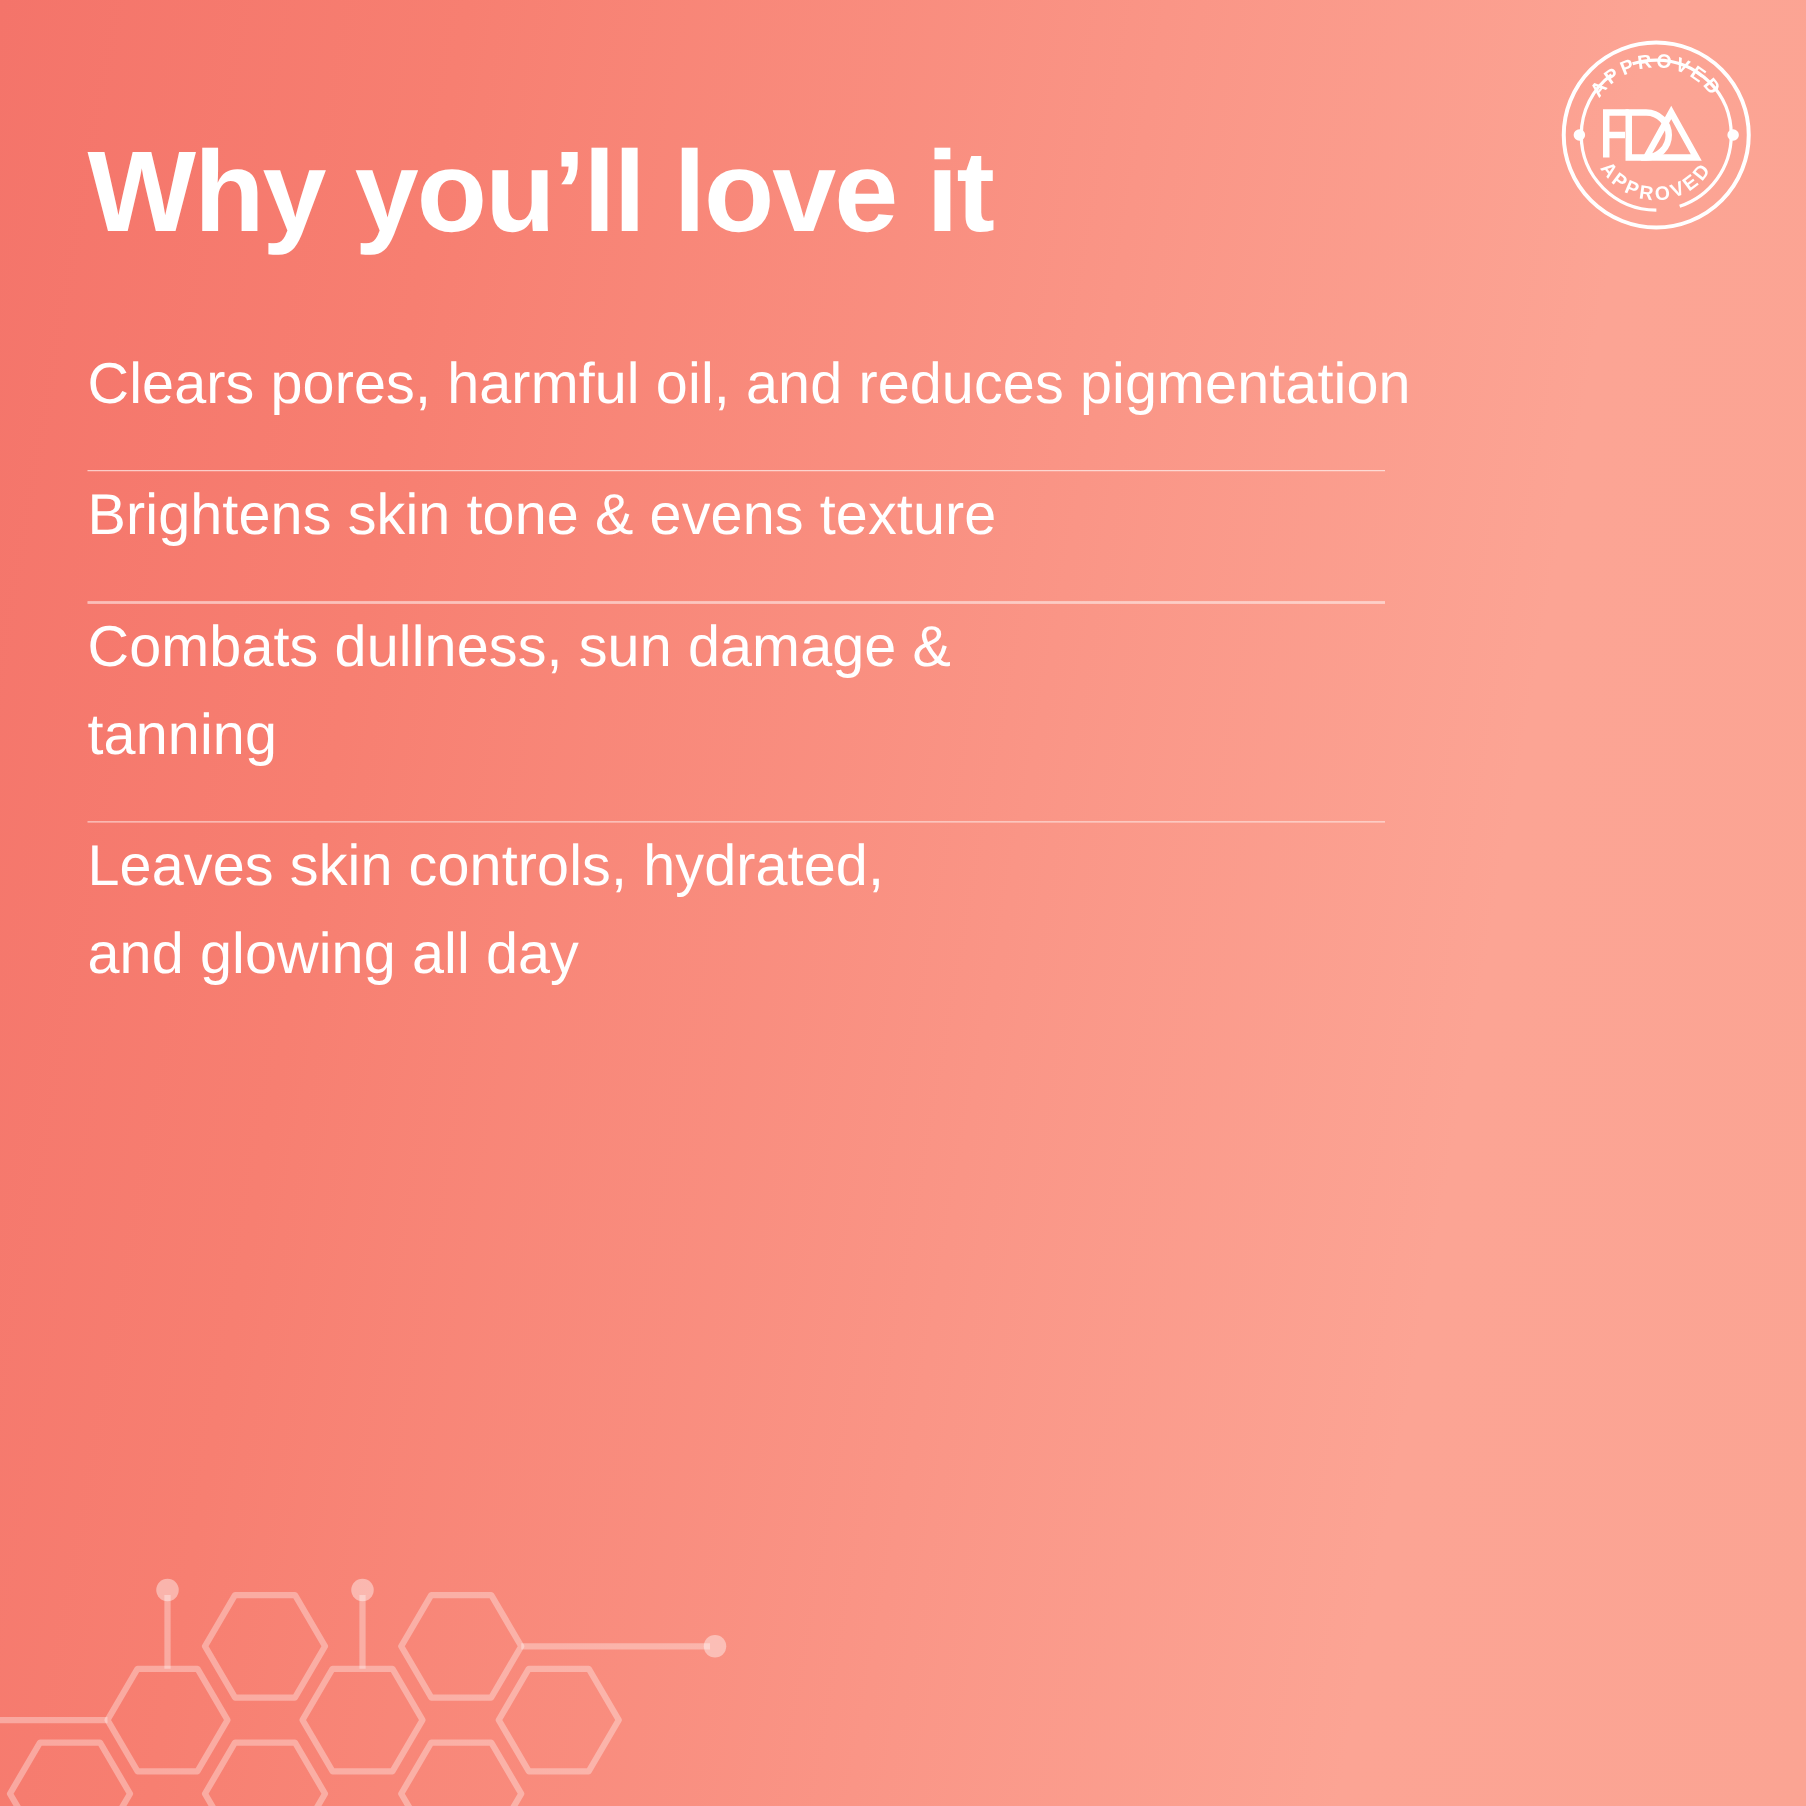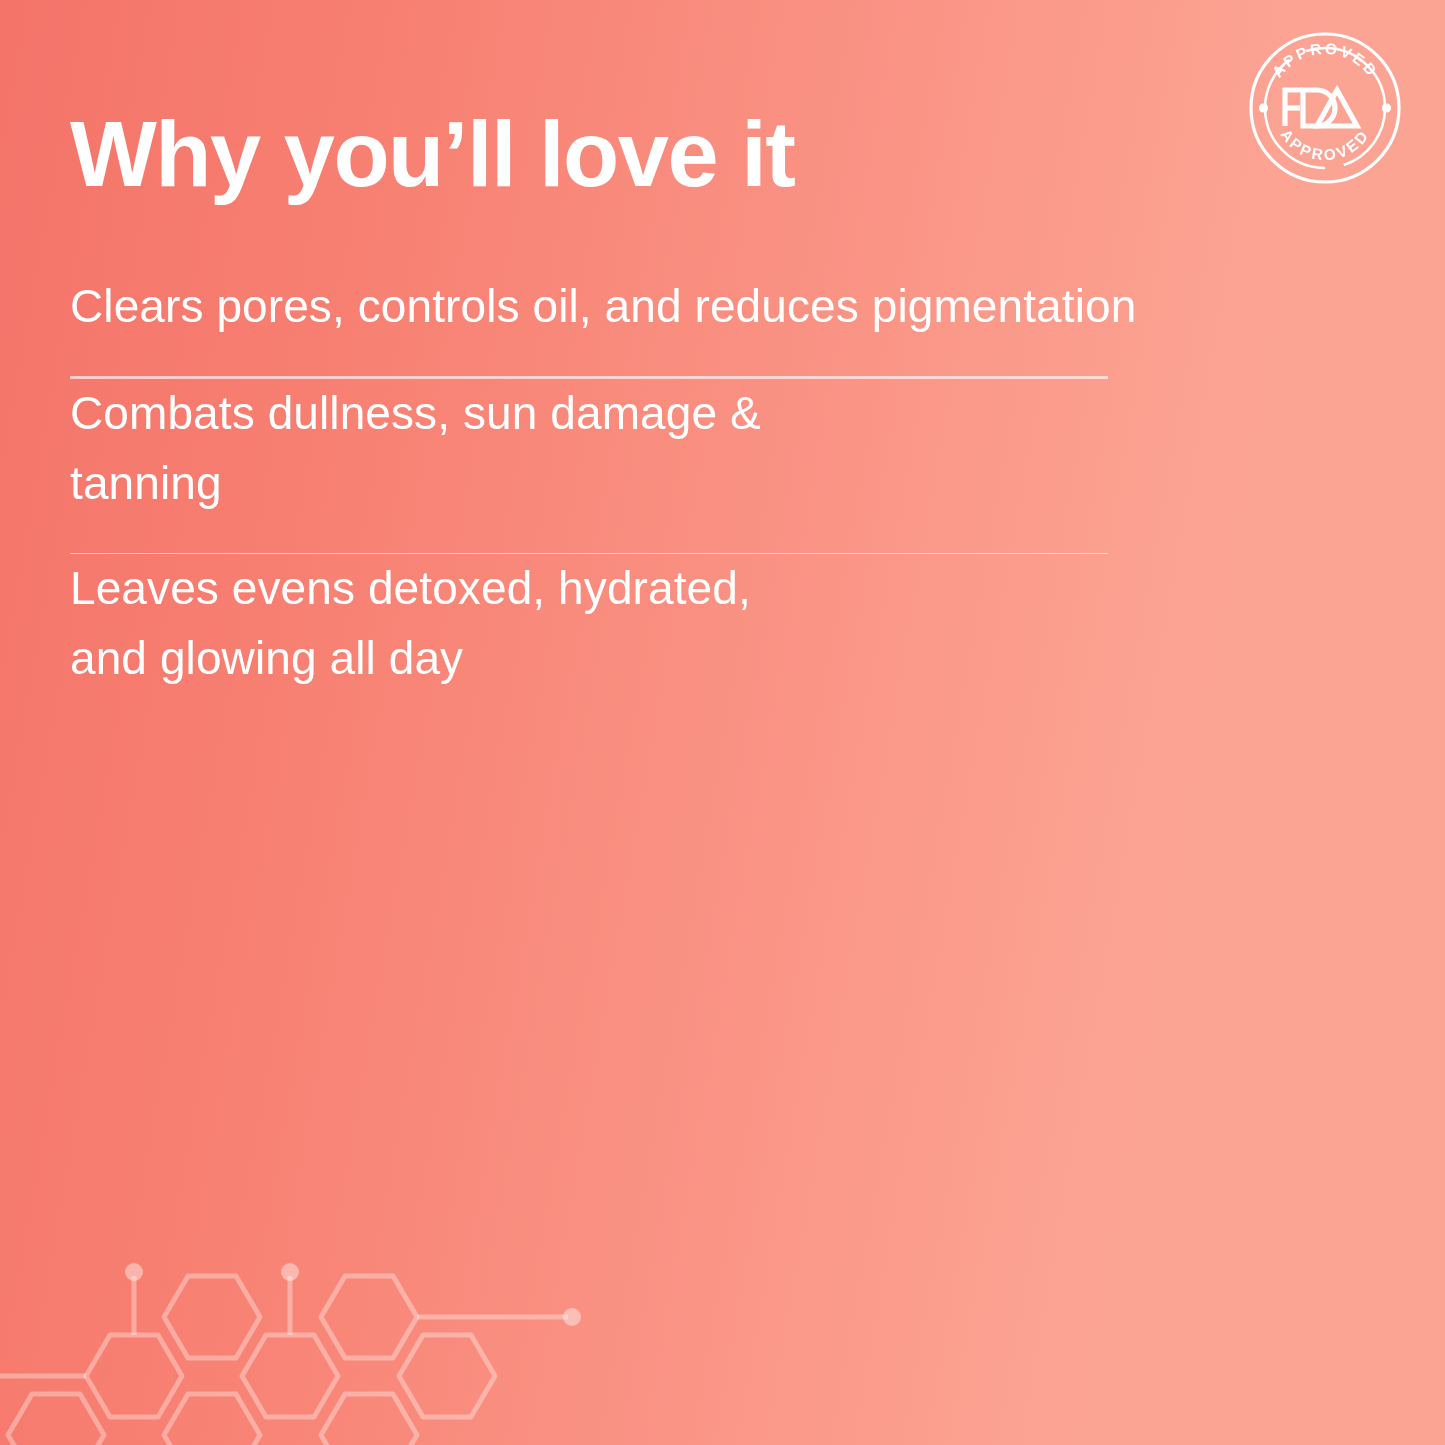--- a/index.html
+++ b/index.html
@@ -121,36 +121,39 @@
 
         <path d="M 92,62 L 112,98 L 72,98 Z"></path>
       </g>
     </svg>
   </div>
 
   <h1 id="page-title">Why you’ll love it</h1>
 
   <div id="benefits-list">
     <div class="benefit-row">
-      <div class="benefit-item">Clears pores, controls oil, and reduces pigmentation</div>
+      <div class="benefit-item">Clears pores, harmful oil, and reduces pigmentation</div>
     </div>
     <hr class="benefit-divider">
 
+    <div class="benefit-row">
+      <div class="benefit-item">Brightens skin tone &amp; evens texture</div>
+    </div>
     <hr class="benefit-divider">
 
     <hr class="benefit-divider">
 
     <div class="benefit-row">
       <div class="benefit-item">Combats dullness, sun damage &amp;
 tanning</div>
     </div>
     <hr class="benefit-divider">
 
     <div class="benefit-row">
-      <div class="benefit-item">Leaves evens detoxed, hydrated,
+      <div class="benefit-item">Leaves skin controls, hydrated,
 and glowing all day</div>
     </div>
   </div>
 
   <div id="hex-pattern">
     <svg viewBox="0 0 700 230" width="700" height="230" aria-hidden="true">
       <g fill="none" stroke="rgba(255,255,255,0.34)" stroke-width="5" stroke-linejoin="round">
 
         <polygon points="188,61 236,61 260,102 236,143 188,143 164,102"></polygon>
         <polygon points="345,61 393,61 417,102 393,143 345,143 321,102"></polygon>

